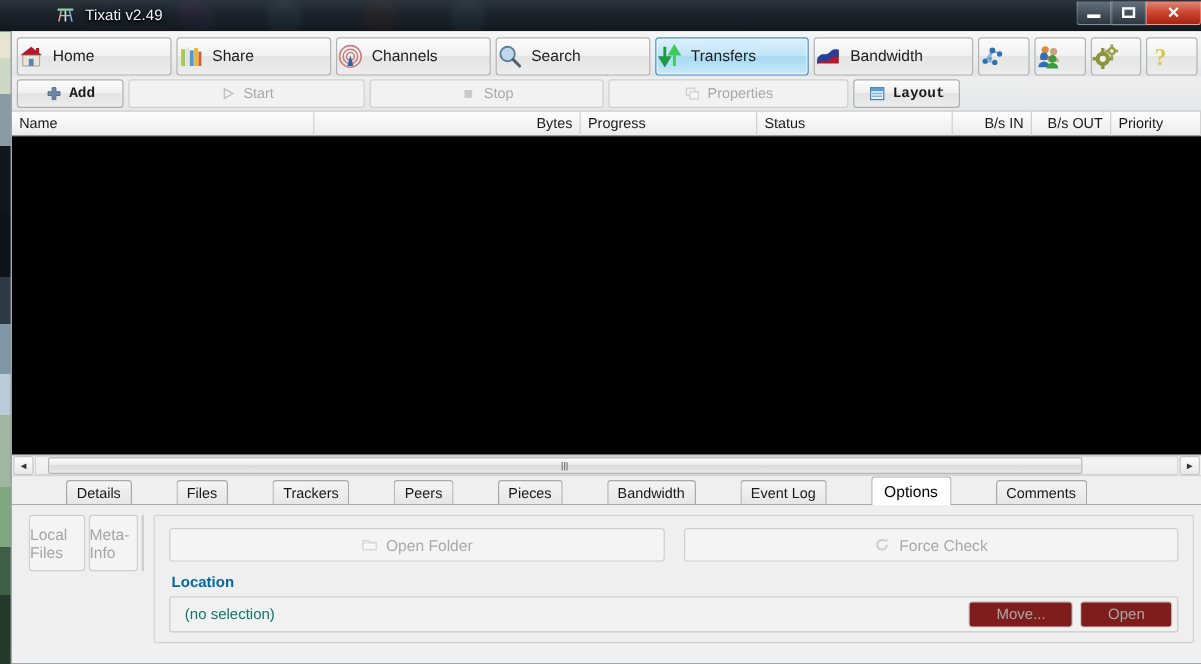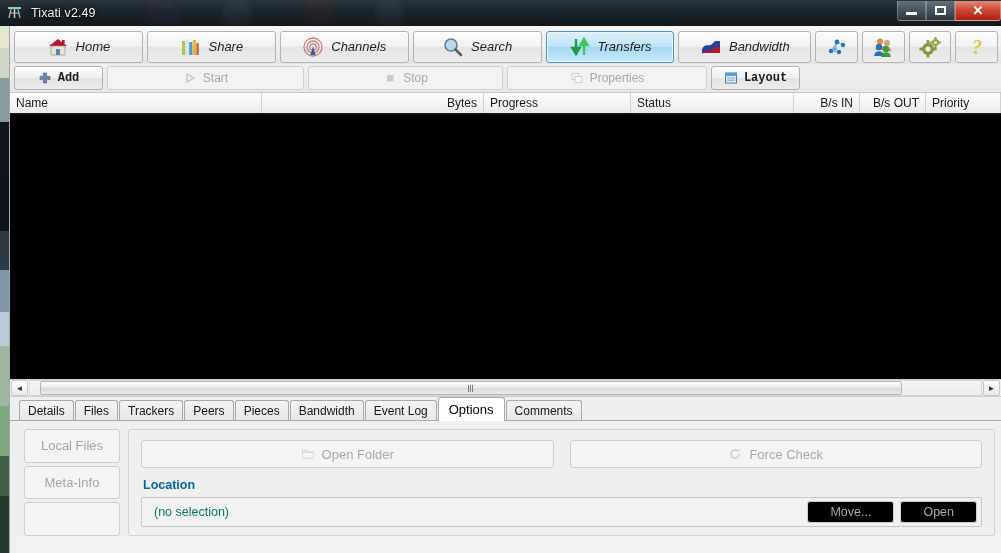--- a/index.html
+++ b/index.html
@@ -32,20 +32,21 @@
       #9fb7a0 320px 380px, #7fa87f 380px 430px, #3f5f45 430px 470px,
       #243a2a 470px 553px);
   }
 
   
   #titlebar{
     position:absolute; left:0; top:0; width:1001px; height:26px;
     display:flex; align-items:center;
     background:linear-gradient(180deg, rgba(44,52,60,.93) 0%, rgba(26,33,40,.93) 48%, rgba(18,24,30,.95) 100%);
     border-bottom:1px solid rgba(0,0,0,.55);
+    padding-left:40px;
   }
   .tb-icon{ width:17px; height:17px; margin-left:6px; flex:none; position:relative; }
   .tb-title{
     margin-left:8px; color:#f2f4f6; font-size:12.5px;
     text-shadow:0 0 4px rgba(0,0,0,.9), 0 1px 1px rgba(0,0,0,.9);
     letter-spacing:.1px;
   }
   #window-controls{ position:absolute; right:0; top:0; display:flex; height:21px; }
   .wc{
     width:29px; height:20px; margin-top:1px;
@@ -75,24 +76,23 @@
 
   
   #main-toolbar{
     height:38px; display:flex; align-items:center; gap:4px;
     padding:3px 3px 0 4px;
     background:linear-gradient(180deg,#f6f6f6 0%,#eceded 55%,#e3e4e5 100%);
   }
   .tbtn{
     height:32px; border:1px solid #b3b3b3; border-radius:3px;
     background:linear-gradient(180deg,#fbfbfb 0%,#f1f1f1 48%,#e4e4e4 50%,#ededed 100%);
-    display:flex; align-items:center; justify-content:center; gap:7px;
+    display:flex; align-items:center; justify-content:flex-start; gap:7px;
     font-size:13px; color:#1d1d1d; cursor:default;
     box-shadow:inset 0 1px 0 #fff;
-    font-style:italic;
   }
   .tbtn.sel{
     background:linear-gradient(180deg,#ddf0fb 0%,#bfe4f8 48%,#a6d8f3 50%,#c8e9fb 100%);
     border-color:#4c94c4;
     box-shadow:inset 0 0 0 1px #eaf7ff;
   }
   .tbtn.icononly{ width:44px; gap:0; }
   .ic{ width:22px; height:22px; position:relative; flex:none; }
 
   
@@ -148,30 +148,30 @@
   
   #tabstrip{
     height:24px; display:flex; align-items:flex-end; gap:1px;
     padding-left:9px; background:#efefef;
     border-bottom:1px solid #a9a9a9;
   }
   .tab{
     height:20px; padding:0 8px; display:flex; align-items:center;
     font-size:12px; color:#171717; cursor:default;
     background:linear-gradient(180deg,#f4f4f4,#e6e6e6);
-    border:1px solid #a9a9a9; border-bottom:none; border-radius:3px 3px 0 0;
+    border:1px solid #a9a9a9; border-bottom:none; border-radius:3px 3px 0 0;margin-left:36px;
   }
   .tab.active{
     height:24px; background:#fff; border-color:#a9a9a9;
     font-size:13px; padding:0 10px; margin-bottom:-1px; color:#000;
   }
 
   
   #options-pane{ display:flex; height:115px; background:#efefef; padding:8px 0 0 0; }
-  #side-buttons{ width:110px; padding-left:14px; display:flex; flex-direction:column; gap:3px; }
+  #side-buttons{ width:110px; padding-left:14px; display:flex; flex-direction:row; gap:3px; }
   .sidebtn{
     height:47px; border:1px solid #cfcfcf; border-radius:3px;
     background:#f4f4f4; color:#a5a5a5; font-size:13px;
     display:flex; align-items:center; justify-content:center; cursor:default;
   }
   #options-content{
     flex:1; margin:0 6px 0 8px;
     border:1px solid #d2d2d2; border-radius:2px; background:#efefef;
     padding:10px 12px;
   }
@@ -182,21 +182,21 @@
     display:flex; align-items:center; justify-content:center; gap:7px; cursor:default;
   }
   .section-label{ margin:10px 0 5px 2px; font-weight:bold; font-size:12.5px; color:#0369a1; }
   #location-field{
     height:30px; border:1px solid #c9c9c9; border-radius:2px; background:#f1f1f1;
     display:flex; align-items:center; padding:0 4px 0 12px;
   }
   #location-value{ flex:1; color:#0f766e; font-size:12.5px; }
   .minibtn{
     height:22px; min-width:62px; padding:0 22px; margin-left:6px;
-    border:1px solid #cfcfcf; border-radius:3px; background:#000000;
+    border:1px solid #cfcfcf; border-radius:3px; background:#7f1d1d;
     color:#a9a9a9; font-size:12.5px;
     display:flex; align-items:center; justify-content:center; cursor:default;
   }
 </style>
 </head>
 <body>
 
 <div id="desktop-backdrop"></div>
 <div id="left-bleed"></div>
 

